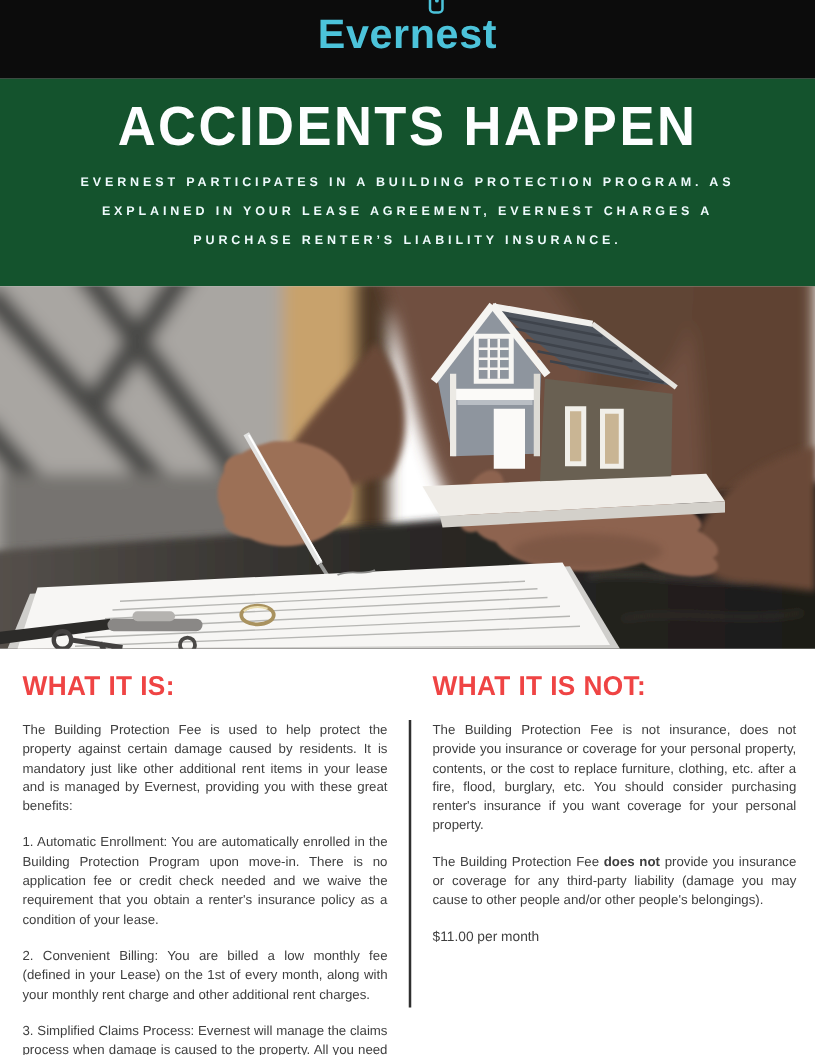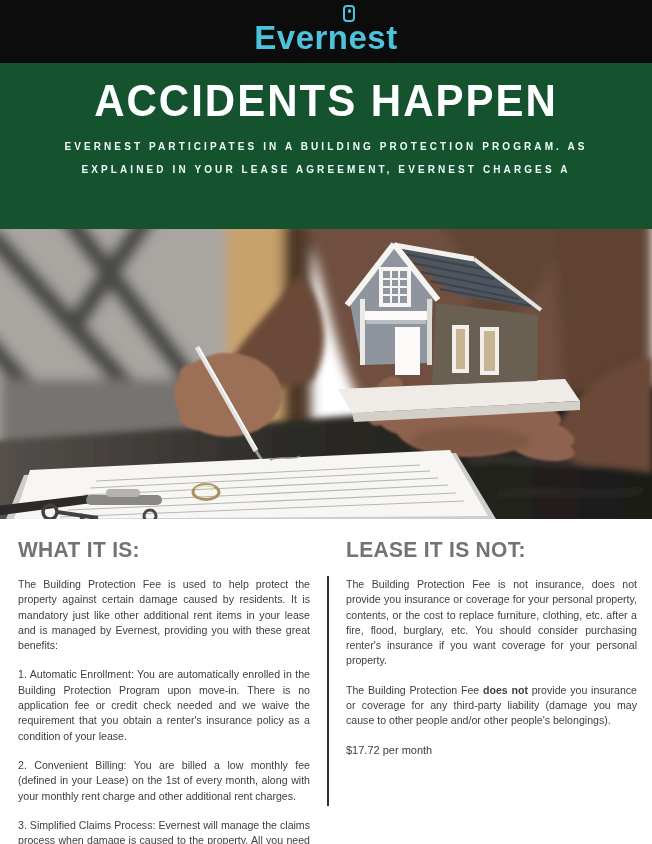--- a/index.html
+++ b/index.html
@@ -7,21 +7,21 @@
   .page {
     position:relative; width:652px; height:844px; background:#ffffff;
     font-family:"Liberation Sans", sans-serif; overflow:hidden; margin:0 auto;
   }
   
   .header {
     position:absolute; top:0; left:0; width:652px; height:63px;
     background:#0c0c0c; display:flex; justify-content:center; align-items:flex-end;
   }
   .logo { position:relative; color:#4cc3da; font-weight:bold; font-size:33px;
-    letter-spacing:0.5px; line-height:1; padding-bottom:9px; }
+    letter-spacing:0.5px; line-height:1; padding-bottom:20px; }
   .key-icon { position:absolute; top:-16px; left:89px; width:12px; height:17px;
     border:2.5px solid #4cc3da; border-radius:4px; }
   .key-icon::after { content:""; position:absolute; top:2px; left:2.5px;
     width:3.5px; height:3.5px; border-radius:50%; background:#4cc3da; }
   
   .banner {
     position:absolute; top:63px; left:0; width:652px; height:166px;
     background:#14532d; color:#ffffff; text-align:center;
   }
   .banner-title {
@@ -31,21 +31,21 @@
   .banner-sub { margin-top:11px; font-size:10px; font-weight:bold;
     letter-spacing:3.1px; line-height:23px; color:#eefafc; }
   .banner-sub span { display:block; }
   
   .photo { position:absolute; top:229px; left:0; width:652px; height:290px; }
   
   .col { position:absolute; top:537px; }
   .col-left  { left:18px;  width:292px; }
   .col-right { left:346px; width:291px; }
   .col-heading { font-size:21px; font-weight:800; letter-spacing:0.3px;
-    color:#737373; margin-bottom:16px; transform:scaleY(1.04); transform-origin:top left; }
+    color:#ef4444; margin-bottom:16px; transform:scaleY(1.04); transform-origin:top left; }
   .col p { font-size:10.6px; line-height:15.3px; text-align:justify;
     color:#3e3e3e; margin-bottom:14px; }
   .col .price { text-align:left; margin-top:2px; font-size:11px; }
   .bold { font-weight:bold; }
   .divider { position:absolute; left:327px; top:576px; width:2px; height:230px;
     background:#2f2f2f; }
 </style>
 </head>
 <body>
 
@@ -56,20 +56,21 @@
       <span class="key-icon"></span>
       <span>Evernest</span>
     </div>
   </div>
 
   <div class="banner">
     <div class="banner-title">ACCIDENTS HAPPEN</div>
     <div class="banner-sub">
       <span>EVERNEST PARTICIPATES IN A BUILDING PROTECTION PROGRAM. AS</span>
       <span>EXPLAINED IN YOUR LEASE AGREEMENT, EVERNEST CHARGES A</span>
+      <span>PURCHASE RENTER’S LIABILITY INSURANCE.</span>
     </div>
   </div>
 
   <div class="photo">
     <svg width="652" height="290" viewBox="0 0 652 290">
       <defs>
         <filter id="b6" x="-20%" y="-20%" width="140%" height="140%">
             <feGaussianBlur stdDeviation="6"></feGaussianBlur>
           </filter>
         <filter id="b3" x="-20%" y="-20%" width="140%" height="140%">
@@ -200,19 +201,19 @@
     <div class="col-heading">WHAT IT IS:</div>
     <p>The Building Protection Fee is used to help protect the property against certain damage caused by residents. It is mandatory just like other additional rent items in your lease and is managed by Evernest, providing you with these great benefits:</p>
     <p>1. Automatic Enrollment: You are automatically enrolled in the Building Protection Program upon move-in. There is no application fee or credit check needed and we waive the requirement that you obtain a renter's insurance policy as a condition of your lease.</p>
     <p>2. Convenient Billing: You are billed a low monthly fee (defined in your Lease) on the 1st of every month, along with your monthly rent charge and other additional rent charges.</p>
     <p>3. Simplified Claims Process: Evernest will manage the claims process when damage is caused to the property. All you need to do is contact your property manager immediately when an incident occurs, providing a detailed description of the incident along with photos. Then work with your property manager to schedule necessary inspections.</p>
   </div>
 
   <div class="divider"></div>
 
   <div class="col col-right">
-    <div class="col-heading">LEASE IT IS NOT:</div>
+    <div class="col-heading">WHAT IT IS NOT:</div>
     <p>The Building Protection Fee is not insurance, does not provide you insurance or coverage for your personal property, contents, or the cost to replace furniture, clothing, etc. after a fire, flood, burglary, etc. You should consider purchasing renter's insurance if you want coverage for your personal property.</p>
     <p><span>The Building Protection Fee </span><span class="bold">does not</span><span> provide you insurance or coverage for any third-party liability (damage you may cause to other people and/or other people's belongings).</span></p>
-    <p class="price">$17.72 per month</p>
+    <p class="price">$11.00 per month</p>
   </div>
 
 </div>
 
 </body></html>

